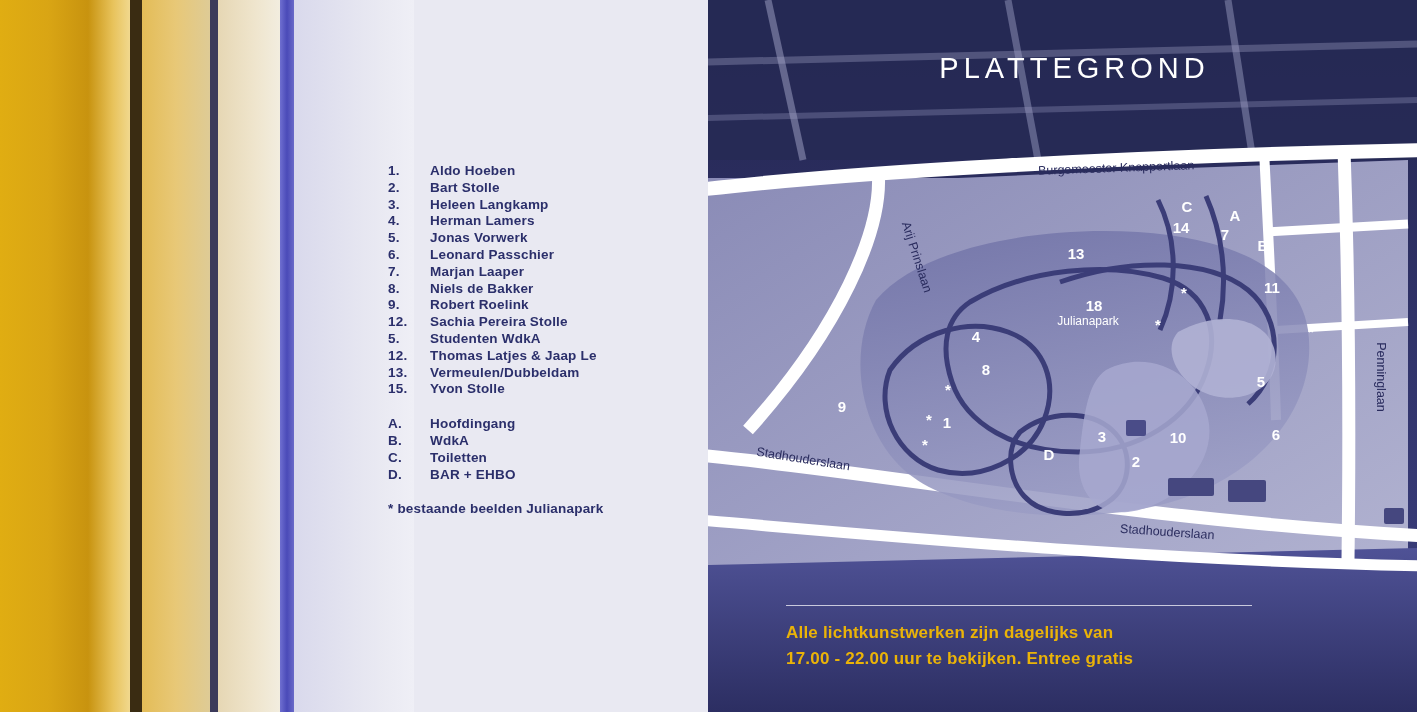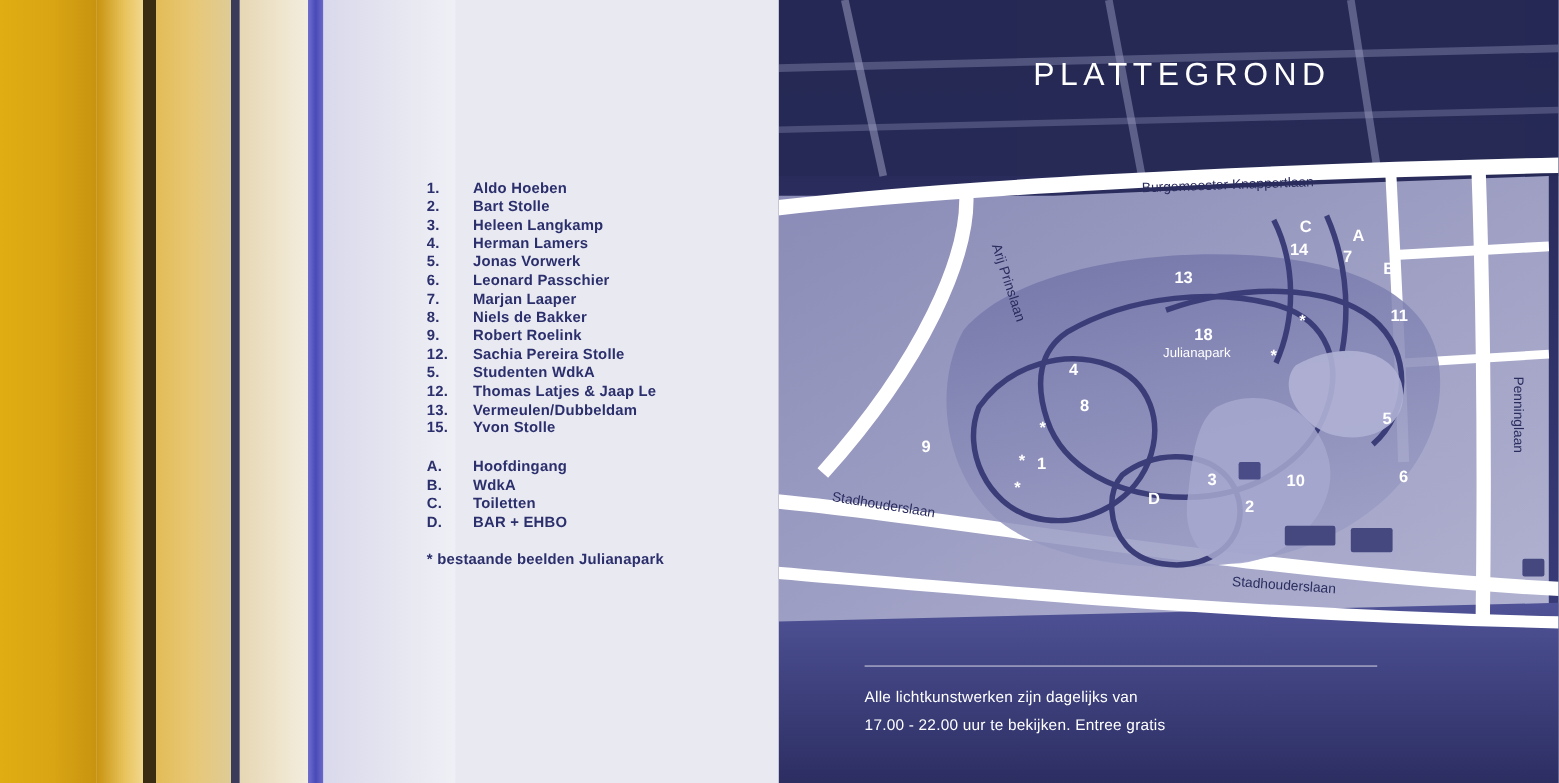--- a/index.html
+++ b/index.html
@@ -134,23 +134,23 @@
     top: 605px;
     width: 550px;
   }
   .footer-rule {
     width: 466px;
     height: 1px;
     background: #c9c9dd;
     margin-bottom: 14px;
   }
   .footer-line {
-    color: #ffffff;
-    font-size: 14px;
-    font-weight: normal;
+    color: #eab308;
+    font-size: 17px;
+    font-weight: bold;
     line-height: 26px;
     letter-spacing: 0.2px;
   }
 </style>
 </head>
 <body>
 
 <div class="page">
 
   <div class="left-panel">

